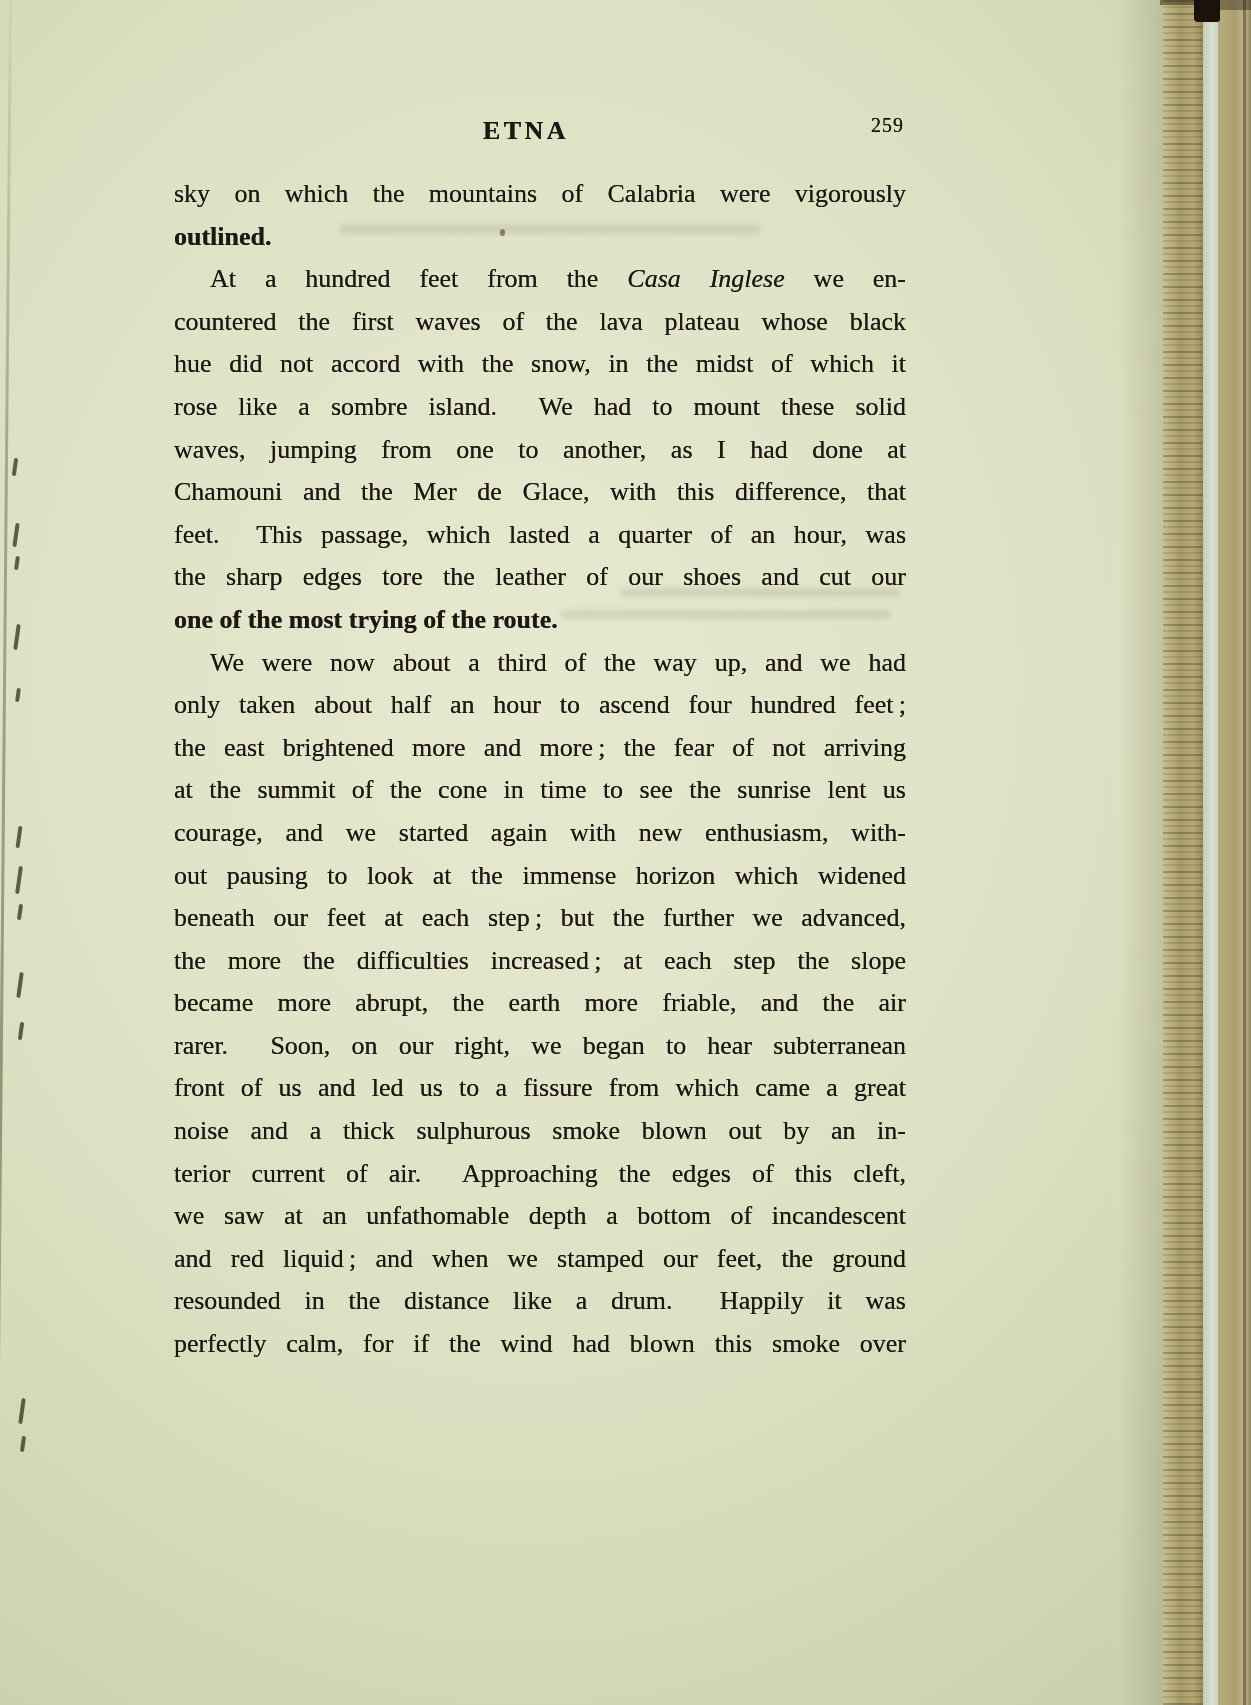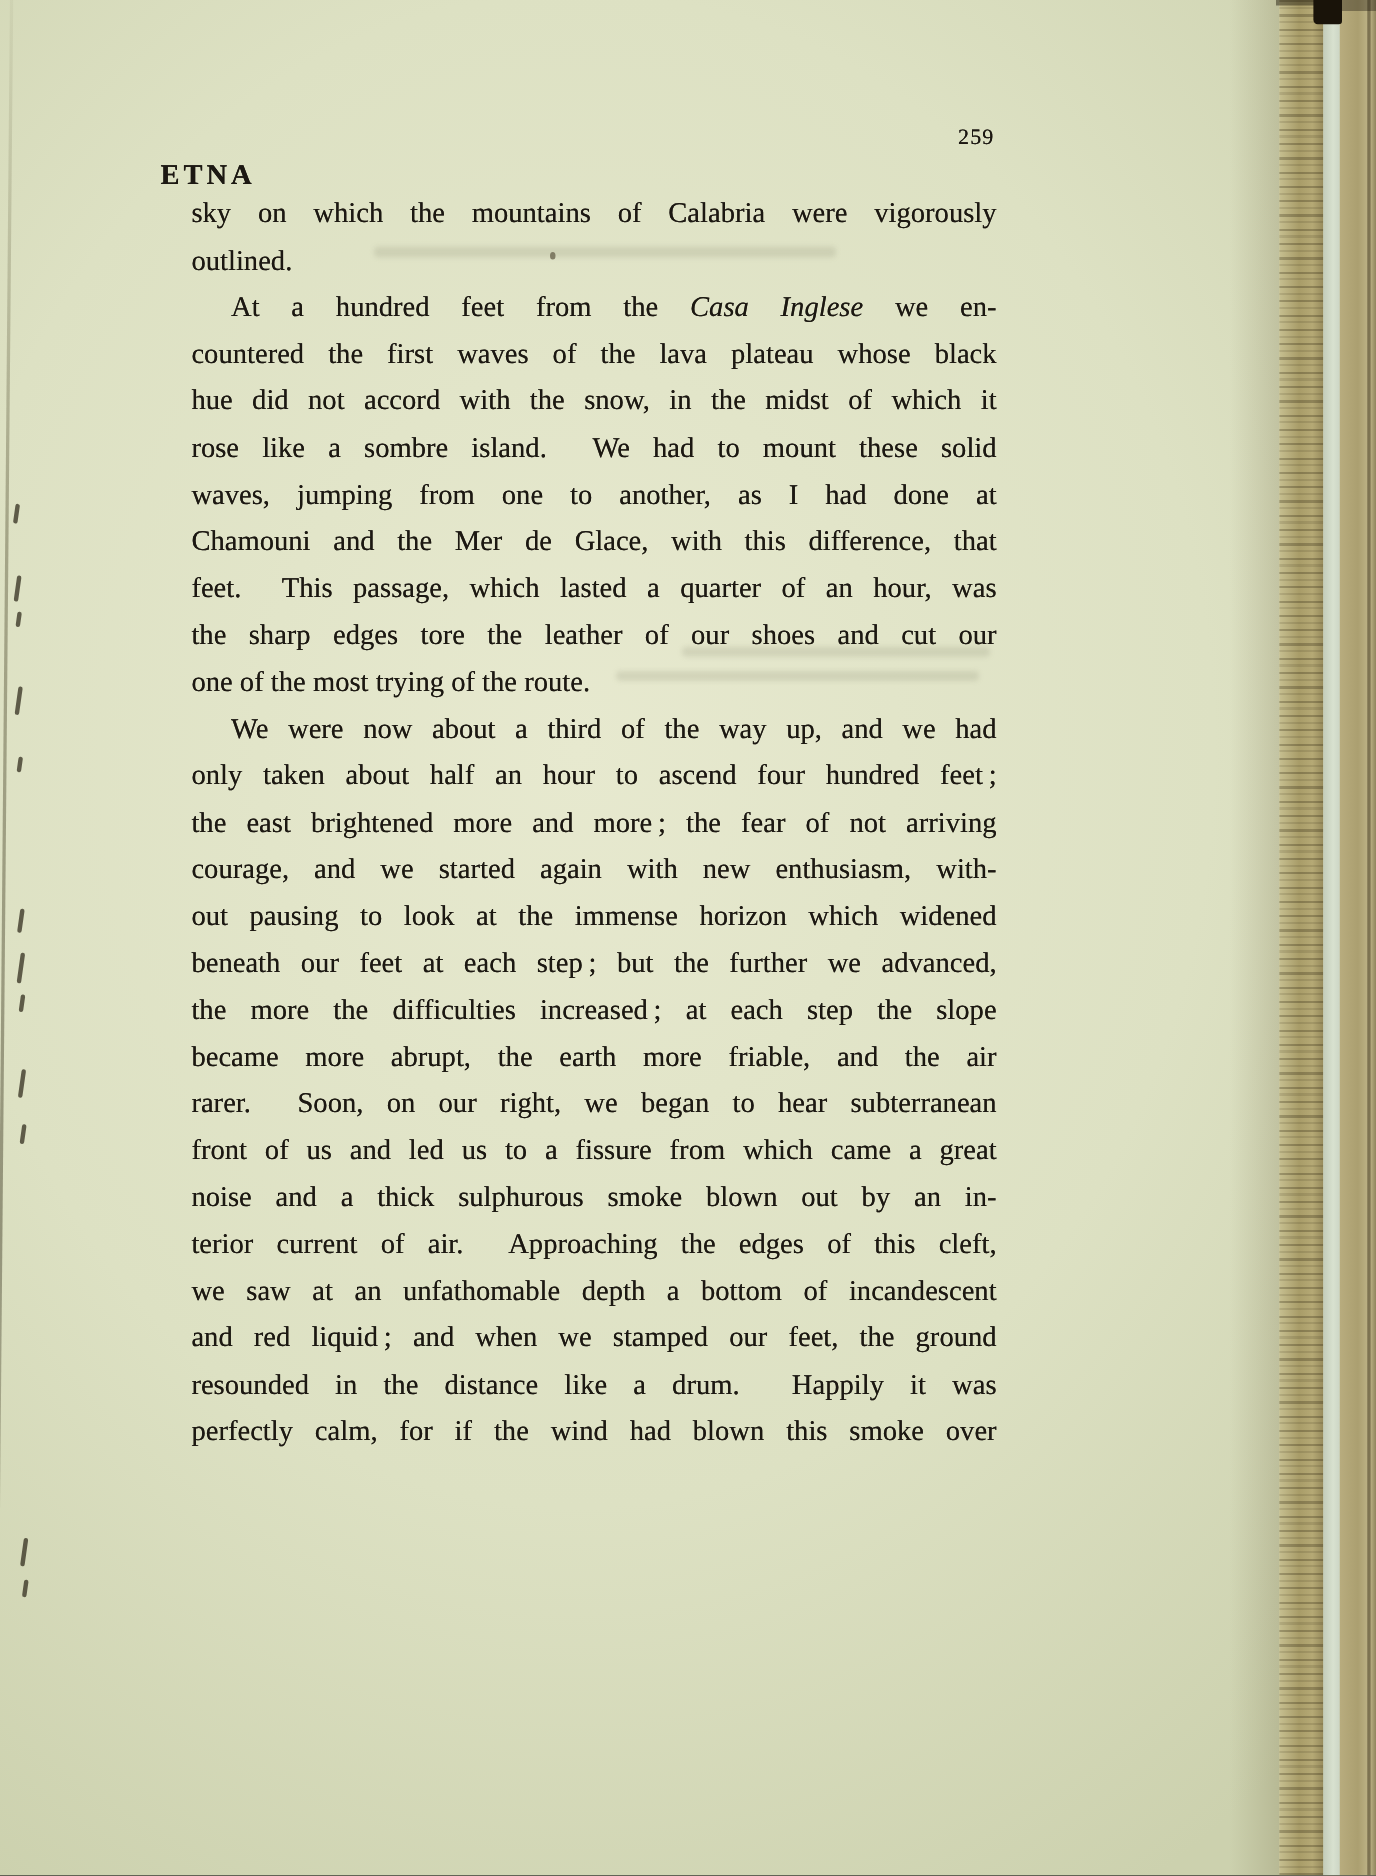--- a/index.html
+++ b/index.html
@@ -11,45 +11,44 @@
       radial-gradient(1050px 1250px at 42% 40%,
         var(--paper-light) 0%, var(--paper) 55%, var(--paper-dark) 96%);
     font-family:"Liberation Serif","DejaVu Serif",serif;
   }
   
   .running-head{
     position:absolute;left:146px;top:116px;width:760px;height:34px;
     color:var(--ink);
   }
   .head-title{
-    position:absolute;left:0;right:0;
+    position:absolute;left:0;right:0;text-align:center;
     font-size:26px;letter-spacing:3.5px;font-weight:bold;
     text-shadow:0 0 .4px var(--ink);
-    margin-top:28px;
   }
   .head-page{
     position:absolute;right:2px;top:-2px;
     font-size:20px;letter-spacing:1px;
     text-shadow:0 0 .4px var(--ink);
   }
   
   .text-block{
     position:absolute;left:146px;top:173px;width:760px;
     color:var(--ink);
     font-size:26px;
     text-shadow:0 0 .5px rgba(28,24,18,.85);
   }
   .para{margin:0;}
   .line{
     line-height:42.6px;height:42.6px;
     text-align:justify;text-align-last:justify;
     overflow:visible;
     margin-left:28px;
   }
-  .line.last{text-align:right;text-align-last:left;}
+  .line.last{text-align:right;text-align-last:left;font-weight:bold;}
   .line.indent{text-indent:36px;}
   .it{font-style:italic;}
   
   .edge-shadow{
     position:absolute;left:1118px;top:0;width:45px;height:100%;
     background:linear-gradient(to right,rgba(110,100,60,0),rgba(110,100,60,.22));
   }
   .edge-tan-strip{
     position:absolute;left:1163px;top:0;width:40px;height:100%;
     background:linear-gradient(to right,#c6bf90,var(--edge-tan) 45%,#b5a975 75%,var(--edge-dark));
@@ -130,20 +129,21 @@
         <div class="line"><span>waves, jumping from one to another, as I had done at</span></div>
         <div class="line"><span>Chamouni and the Mer de Glace, with this difference, that</span></div>
         <div class="line"><span>feet.&nbsp; This passage, which lasted a quarter of an hour, was</span></div>
         <div class="line"><span>the sharp edges tore the leather of our shoes and cut our</span></div>
         <div class="line last"><span>one of the most trying of the route.</span></div>
       </div>
       <div class="para">
         <div class="line indent"><span>We were now about a third of the way up, and we had</span></div>
         <div class="line"><span>only taken about half an hour to ascend four hundred feet ;</span></div>
         <div class="line"><span>the east brightened more and more ; the fear of not arriving</span></div>
+        <div class="line"><span>at the summit of the cone in time to see the sunrise lent us</span></div>
         <div class="line"><span>courage, and we started again with new enthusiasm, with-</span></div>
         <div class="line"><span>out pausing to look at the immense horizon which widened</span></div>
         <div class="line"><span>beneath our feet at each step ; but the further we advanced,</span></div>
         <div class="line"><span>the more the difficulties increased ; at each step the slope</span></div>
         <div class="line"><span>became more abrupt, the earth more friable, and the air</span></div>
         <div class="line"><span>rarer.&nbsp; Soon, on our right, we began to hear subterranean</span></div>
         <div class="line"><span>front of us and led us to a fissure from which came a great</span></div>
         <div class="line"><span>noise and a thick sulphurous smoke blown out by an in-</span></div>
         <div class="line"><span>terior current of air.&nbsp; Approaching the edges of this cleft,</span></div>
         <div class="line"><span>we saw at an unfathomable depth a bottom of incandescent</span></div>

